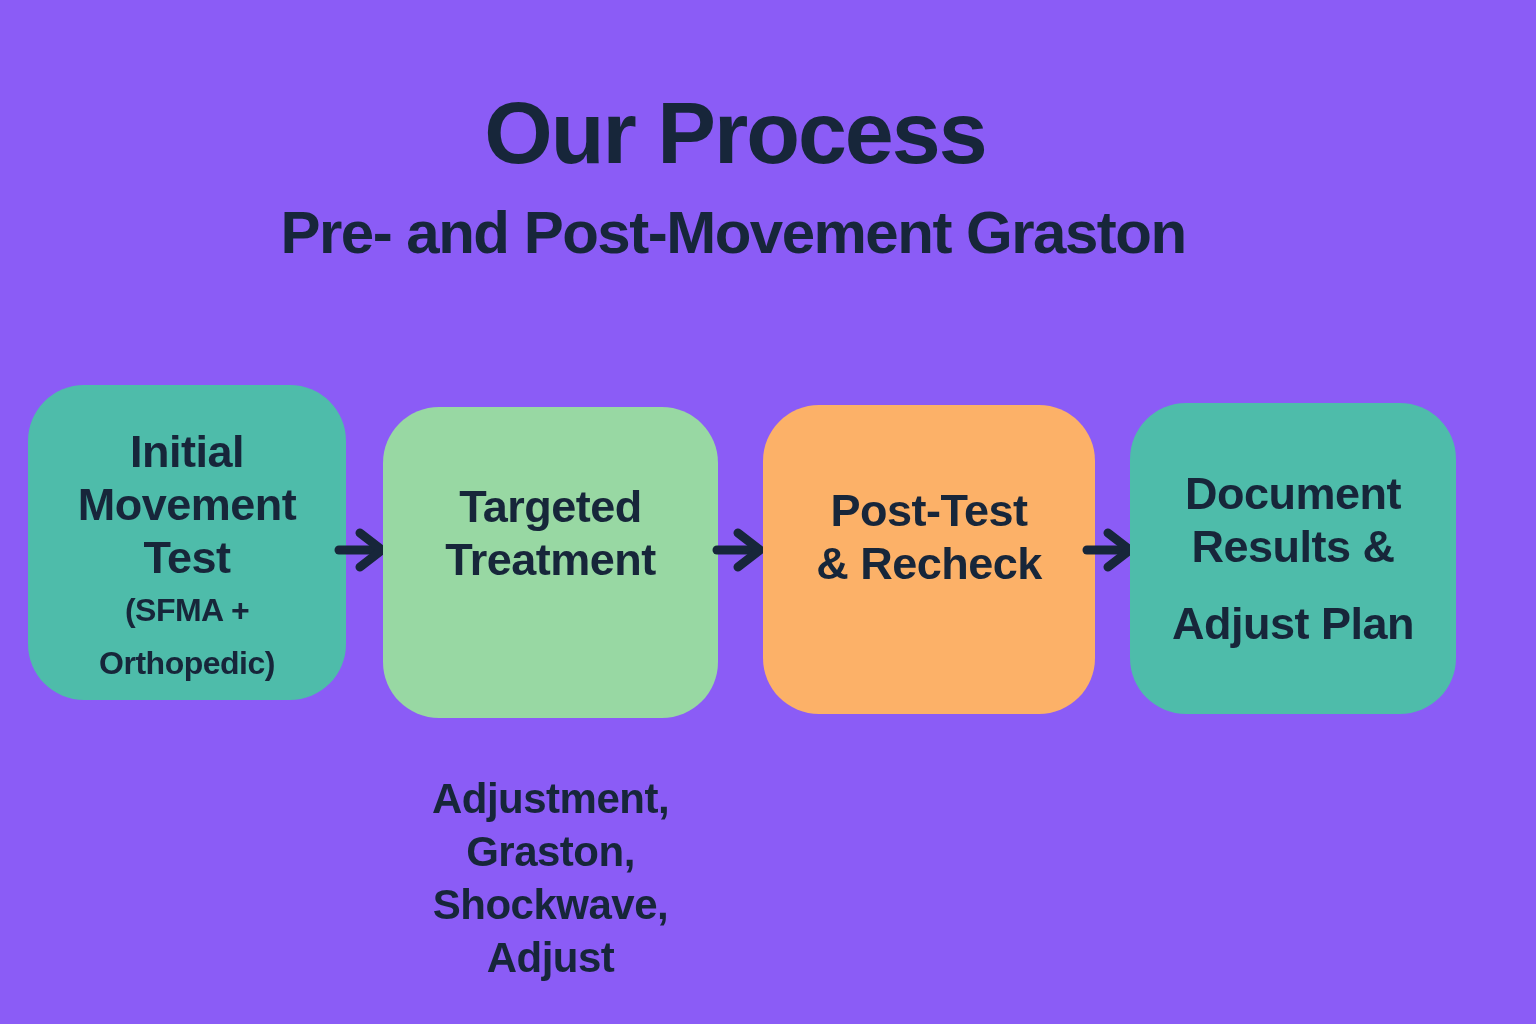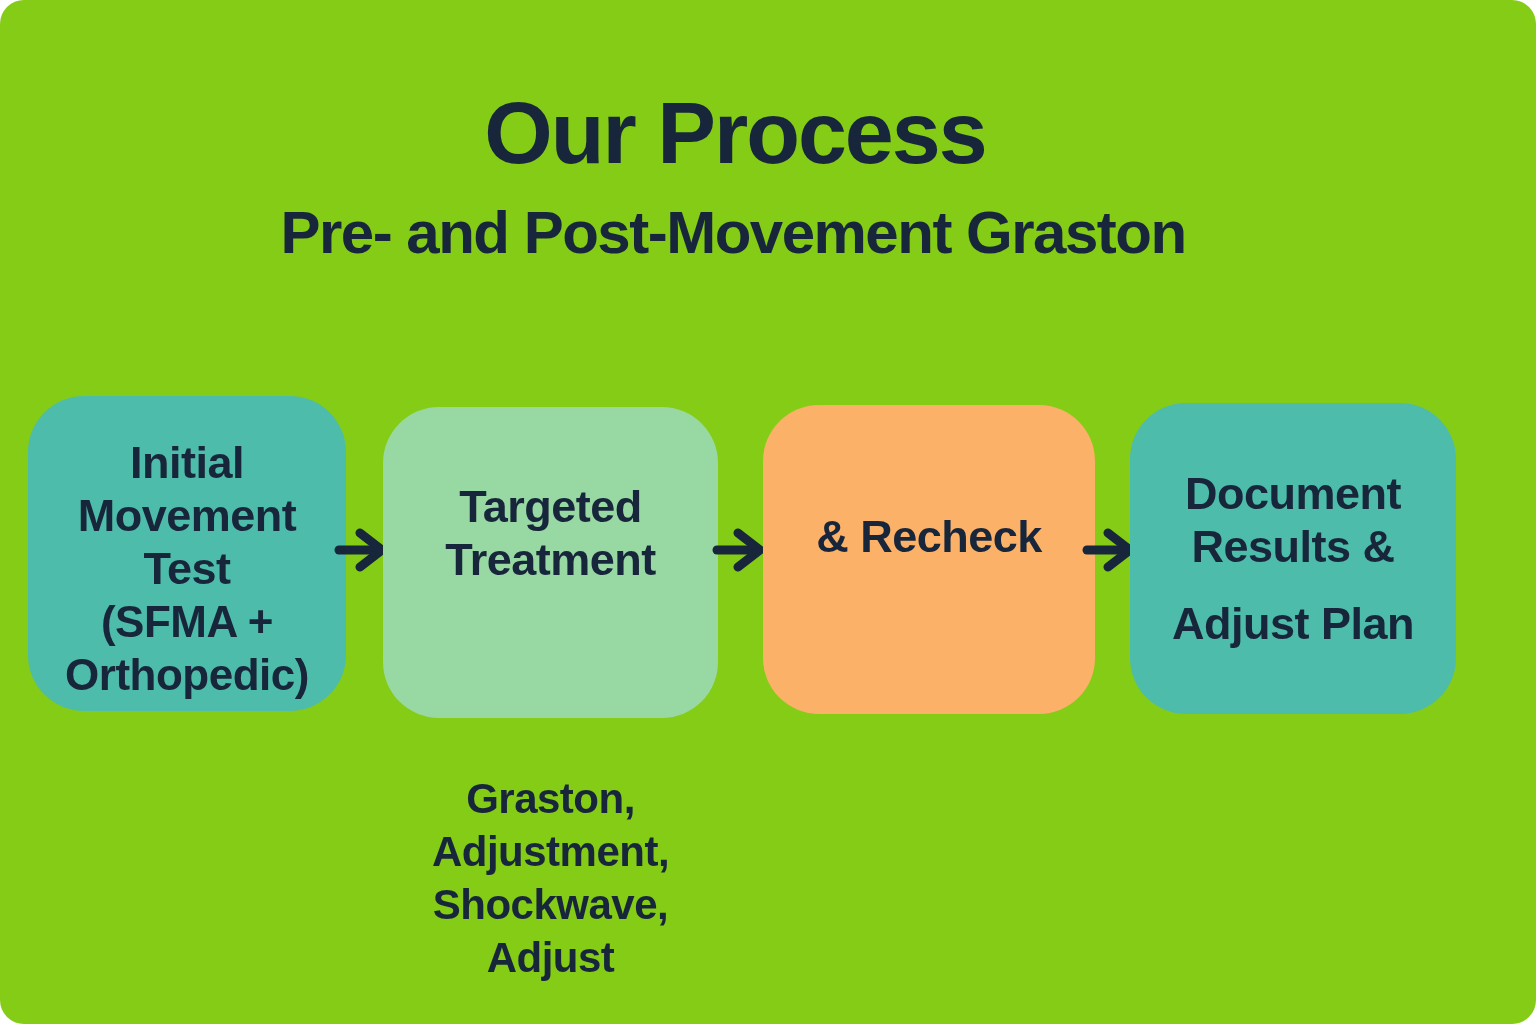--- a/index.html
+++ b/index.html
@@ -33,32 +33,32 @@
   .step-box {
     position: absolute;
     border-radius: 56px;
     display: flex;
     flex-direction: column;
     align-items: center;
     justify-content: center;
     text-align: center;
     box-sizing: border-box;
   }
-  .box-1 { left: 28px;   top: 396px; width: 318px; height: 315px; padding-top: 30px; }
+  .box-1 { left: 28px;   top: 385px; width: 318px; height: 315px; padding-top: 30px; }
   .box-2 { left: 383px;  top: 407px; width: 335px; height: 311px; padding-bottom: 60px; }
   .box-3 { left: 763px;  top: 405px; width: 332px; height: 309px; padding-bottom: 46px; }
   .box-4 { left: 1130px; top: 403px; width: 326px; height: 311px; }
   .step-line {
     font-size: 45px;
     line-height: 53px;
     font-weight: bold;
     letter-spacing: -0.5px;
   }
   .detail-line {
-    font-size: 44px;
+    font-size: 32px;
     line-height: 53px;
     font-weight: bold;
     letter-spacing: -0.5px;
   }
   .flow-arrow { position: absolute; }
   .arrow-1 { left: 334px;  top: 527px; }
   .arrow-2 { left: 712px;  top: 527px; }
   .arrow-3 { left: 1082px; top: 527px; }
   .treatment-note {
     position: absolute;
@@ -70,21 +70,21 @@
   .note-line {
     font-size: 42px;
     line-height: 53px;
     font-weight: bold;
     letter-spacing: -0.5px;
   }
 </style>
 </head>
 <body>
 
-<div class="canvas" style="background-color: #84cc16; border-radius: 24px;">
+<div class="canvas" style="background-color: #8b5cf6;">
 
   <div class="page-title" style="color: rgb(23, 38, 58);">Our Process</div>
 
   <div class="page-subtitle" style="color: rgb(23, 38, 58);">Pre- and Post-Movement Graston</div>
 
   <div class="step-box box-1" style="background-color: rgb(78, 188, 170);">
     <div class="step-line" style="color: rgb(23, 38, 58);">Initial</div>
     <div class="step-line" style="color: rgb(23, 38, 58);">Movement</div>
     <div class="step-line" style="color: rgb(23, 38, 58);">Test</div>
     <div class="detail-line" style="color: rgb(23, 38, 58);">(SFMA +</div>
@@ -100,34 +100,35 @@
     <div class="step-line" style="color: rgb(23, 38, 58);">Targeted</div>
     <div class="step-line" style="color: rgb(23, 38, 58);">Treatment</div>
   </div>
 
   <svg class="flow-arrow arrow-2" width="56" height="46" viewBox="0 0 56 46" fill="none" style="color: rgb(23, 38, 58);">
     <path d="M5 23 L42 23" stroke="currentColor" stroke-width="9" stroke-linecap="round"></path>
     <path d="M26 6 L48 23 L26 40" stroke="currentColor" stroke-width="9" stroke-linecap="round" stroke-linejoin="round" fill="none"></path>
   </svg>
 
   <div class="step-box box-3" style="background-color: rgb(252, 177, 104);">
+    <div class="step-line" style="color: rgb(23, 38, 58);">Post-Test</div>
     <div class="step-line" style="color: rgb(23, 38, 58);">&amp; Recheck</div>
   </div>
 
   <svg class="flow-arrow arrow-3" width="56" height="46" viewBox="0 0 56 46" fill="none" style="color: rgb(23, 38, 58);">
     <path d="M5 23 L42 23" stroke="currentColor" stroke-width="9" stroke-linecap="round"></path>
     <path d="M26 6 L48 23 L26 40" stroke="currentColor" stroke-width="9" stroke-linecap="round" stroke-linejoin="round" fill="none"></path>
   </svg>
 
   <div class="step-box box-4" style="background-color: rgb(78, 188, 170);">
     <div class="step-line" style="color: rgb(23, 38, 58);">Document</div>
     <div class="step-line" style="color: rgb(23, 38, 58);">Results &amp;</div>
     <div class="step-line" style="color: rgb(23, 38, 58); margin-top: 24px;">Adjust Plan</div>
   </div>
 
   <div class="treatment-note">
+    <div class="note-line" style="color: rgb(23, 38, 58);">Adjustment,</div>
     <div class="note-line" style="color: rgb(23, 38, 58);">Graston,</div>
-    <div class="note-line" style="color: rgb(23, 38, 58);">Adjustment,</div>
     <div class="note-line" style="color: rgb(23, 38, 58);">Shockwave,</div>
     <div class="note-line" style="color: rgb(23, 38, 58);">Adjust</div>
   </div>
 
 </div>
 
 </body></html>

